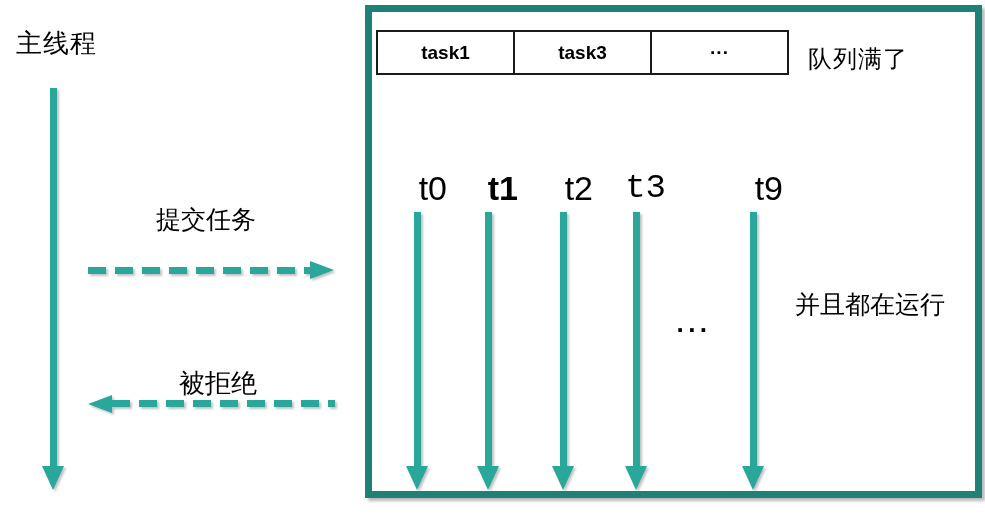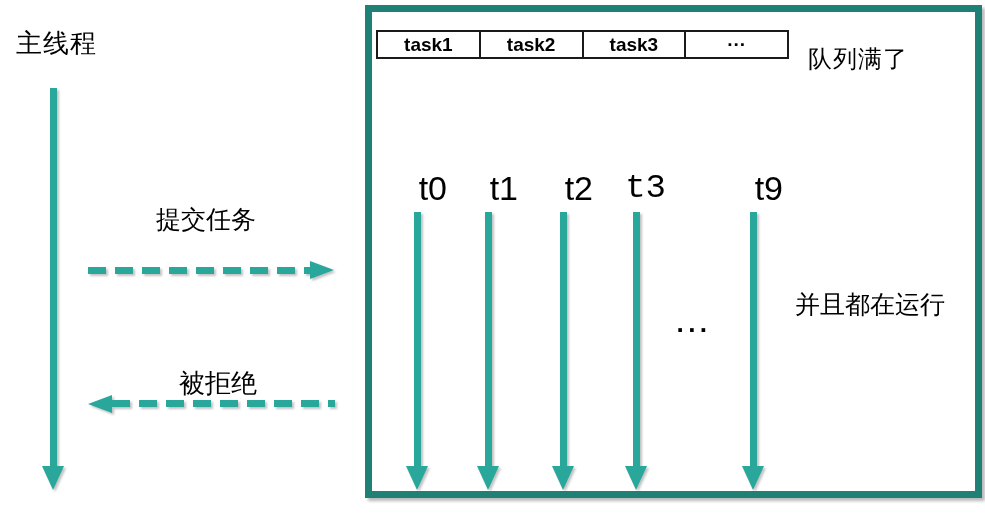--- a/index.html
+++ b/index.html
@@ -41,21 +41,21 @@
 
   .arrow-reject{left:88px;top:395px;width:248px;height:19px;}
   .arrow-reject .dash-strip{left:24px;top:5px;width:223px;}
   .arrow-reject .head-left{left:0;top:0;}
 
   
   .pool-box{position:absolute;left:365px;top:5px;width:617px;height:493px;
     border:7px solid var(--box-border);background:var(--background);
     box-shadow:3px 3px 3px rgba(0,0,0,0.28);}
 
-  .queue-table{position:absolute;left:4px;top:18px;width:413px;height:29px;
+  .queue-table{position:absolute;left:4px;top:18px;width:413px;height:45px;
     display:flex;border:2px solid var(--table-border);background:var(--background);}
   .queue-cell{flex:1;display:flex;align-items:center;justify-content:center;
     border-right:2px solid var(--table-border);font-size:19px;font-weight:bold;}
   .queue-cell:last-child{border-right:none;}
 
   .queue-status{position:absolute;left:436px;top:31px;font-size:24px;letter-spacing:1px;white-space:nowrap;}
 
   .thread-label{position:absolute;top:157px;width:60px;text-align:right;font-size:34px;}
   .thread-line{position:absolute;top:200px;width:22px;height:278px;}
   .thread-line .shaft{position:absolute;left:8px;top:0;width:7px;height:254px;background:var(--teal);}
@@ -91,34 +91,33 @@
 
   <div class="h-arrow arrow-reject teal-shadow">
     <div class="head-left"></div>
     <div class="dash-strip"></div>
   </div>
 
   <div class="pool-box">
 
     <div class="queue-table">
       <div class="queue-cell">task1</div>
-      <div class="queue-cell">task2</div>
       <div class="queue-cell">task3</div>
       <div class="queue-cell">···</div>
     </div>
 
     <div class="queue-status">队列满了</div>
 
     <div class="thread-label" style="left:15px;">t0</div>
     <div class="thread-line teal-shadow" style="left:34px;">
       <div class="shaft"></div>
       <div class="head"></div>
     </div>
 
-    <div class="thread-label" style="left:86px;">t1</div>
+    <div class="thread-label" style="left:86px;font-weight:bold;">t1</div>
     <div class="thread-line teal-shadow" style="left:105px;">
       <div class="shaft"></div>
       <div class="head"></div>
     </div>
 
     <div class="thread-label" style="left:161px;">t2</div>
     <div class="thread-line teal-shadow" style="left:180px;">
       <div class="shaft"></div>
       <div class="head"></div>
     </div>

